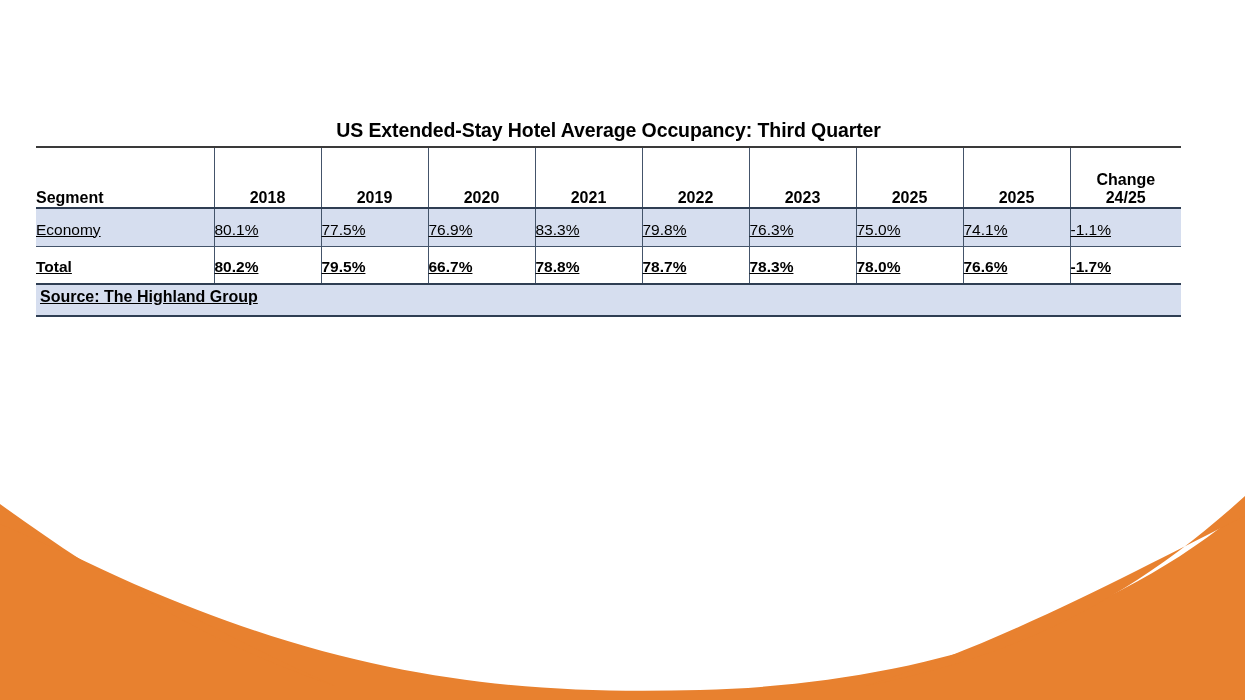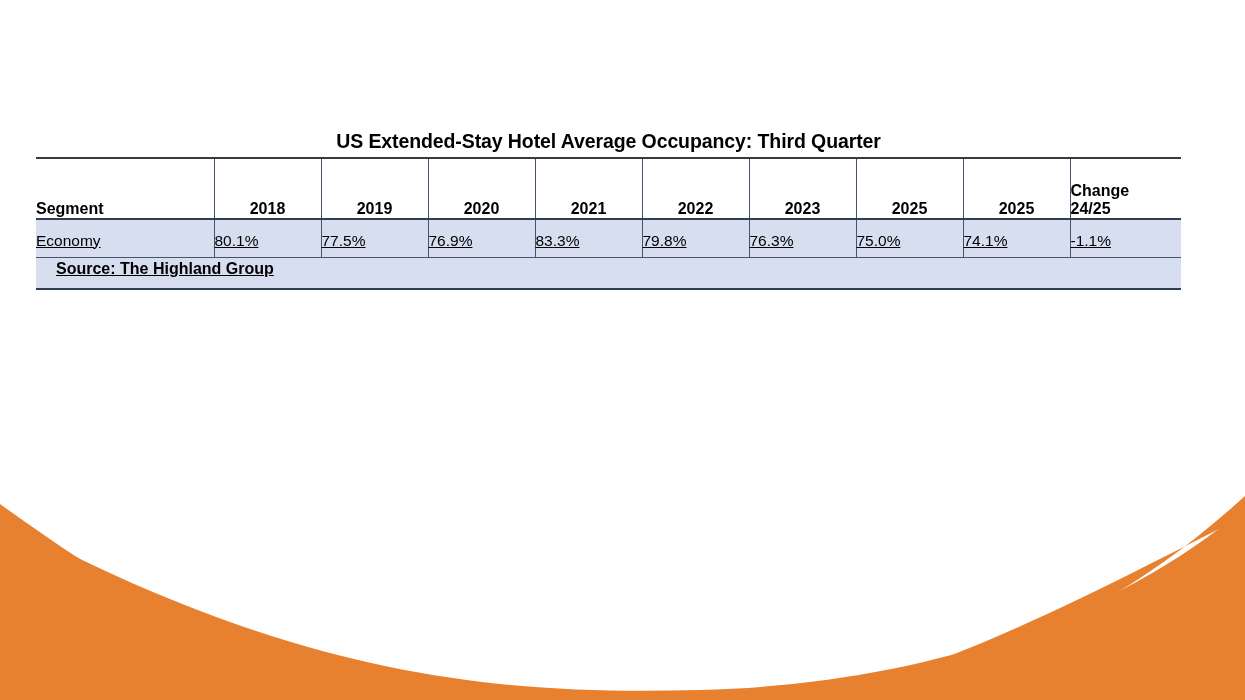--- a/index.html
+++ b/index.html
@@ -37,21 +37,21 @@
   #bottom-decoration svg {
     display: block;
     width: 1245px;
     height: 210px;
   }
 
   
   #table-block {
     position: absolute;
     left: 36px;
-    top: 130px;
+    top: 119px;
     width: 1145px;
   }
 
   #table-title {
     font-size: 19.5px;
     font-weight: bold;
     color: #000000;
     text-align: center;
     letter-spacing: -0.1px;
     padding-bottom: 4px;
@@ -104,21 +104,21 @@
   th.seg-head {
     text-align: left;
     padding-left: 12px;
     padding-bottom: 7px;
   }
   th.year-head {
     text-align: center;
     padding-bottom: 7px;
   }
   th.change-head {
-    text-align: left;
+    text-align: center;
     padding-bottom: 5px;
     line-height: 1.12;
   }
   th.change-head .chg-l1 { display: block; }
   th.change-head .chg-l2 { display: block; }
 
   
   table.occupancy tbody td {
     padding-bottom: 7px;
     text-decoration: underline;
@@ -140,21 +140,21 @@
     background: #ffffff;
     border-bottom: 2px solid #2f3e53;
   }
 
   
   tr.source-row td {
     background: #d6deef;
     font-weight: bold;
     font-size: 16px;
     text-align: left;
-    padding-left: 20px;
+    padding-left: 4px;
     height: 32px;
     border-left: none;
     border-bottom: 2.2px solid #2f3e53;
     vertical-align: middle;
   }
 </style>
 </head>
 <body>
 
 <div id="slide">
@@ -204,20 +204,32 @@
           <td class="val-cell">83.3%</td>
           <td class="val-cell">79.8%</td>
           <td class="val-cell">76.3%</td>
           <td class="val-cell">75.0%</td>
           <td class="val-cell">74.1%</td>
           <td class="val-cell">-1.1%</td>
         </tr>
 
 
 
+        <tr class="total-row">
+          <td class="seg-cell">Total</td>
+          <td class="val-cell">80.2%</td>
+          <td class="val-cell">79.5%</td>
+          <td class="val-cell">66.7%</td>
+          <td class="val-cell">78.8%</td>
+          <td class="val-cell">78.7%</td>
+          <td class="val-cell">78.3%</td>
+          <td class="val-cell">78.0%</td>
+          <td class="val-cell">76.6%</td>
+          <td class="val-cell">-1.7%</td>
+        </tr>
 
         <tr class="source-row">
           <td colspan="10">Source: The Highland Group</td>
         </tr>
       </tbody>
     </table>
   </div>
 
   <div id="bottom-decoration">
     <svg viewBox="0 0 1245 210" preserveAspectRatio="none" xmlns="http://www.w3.org/2000/svg">

